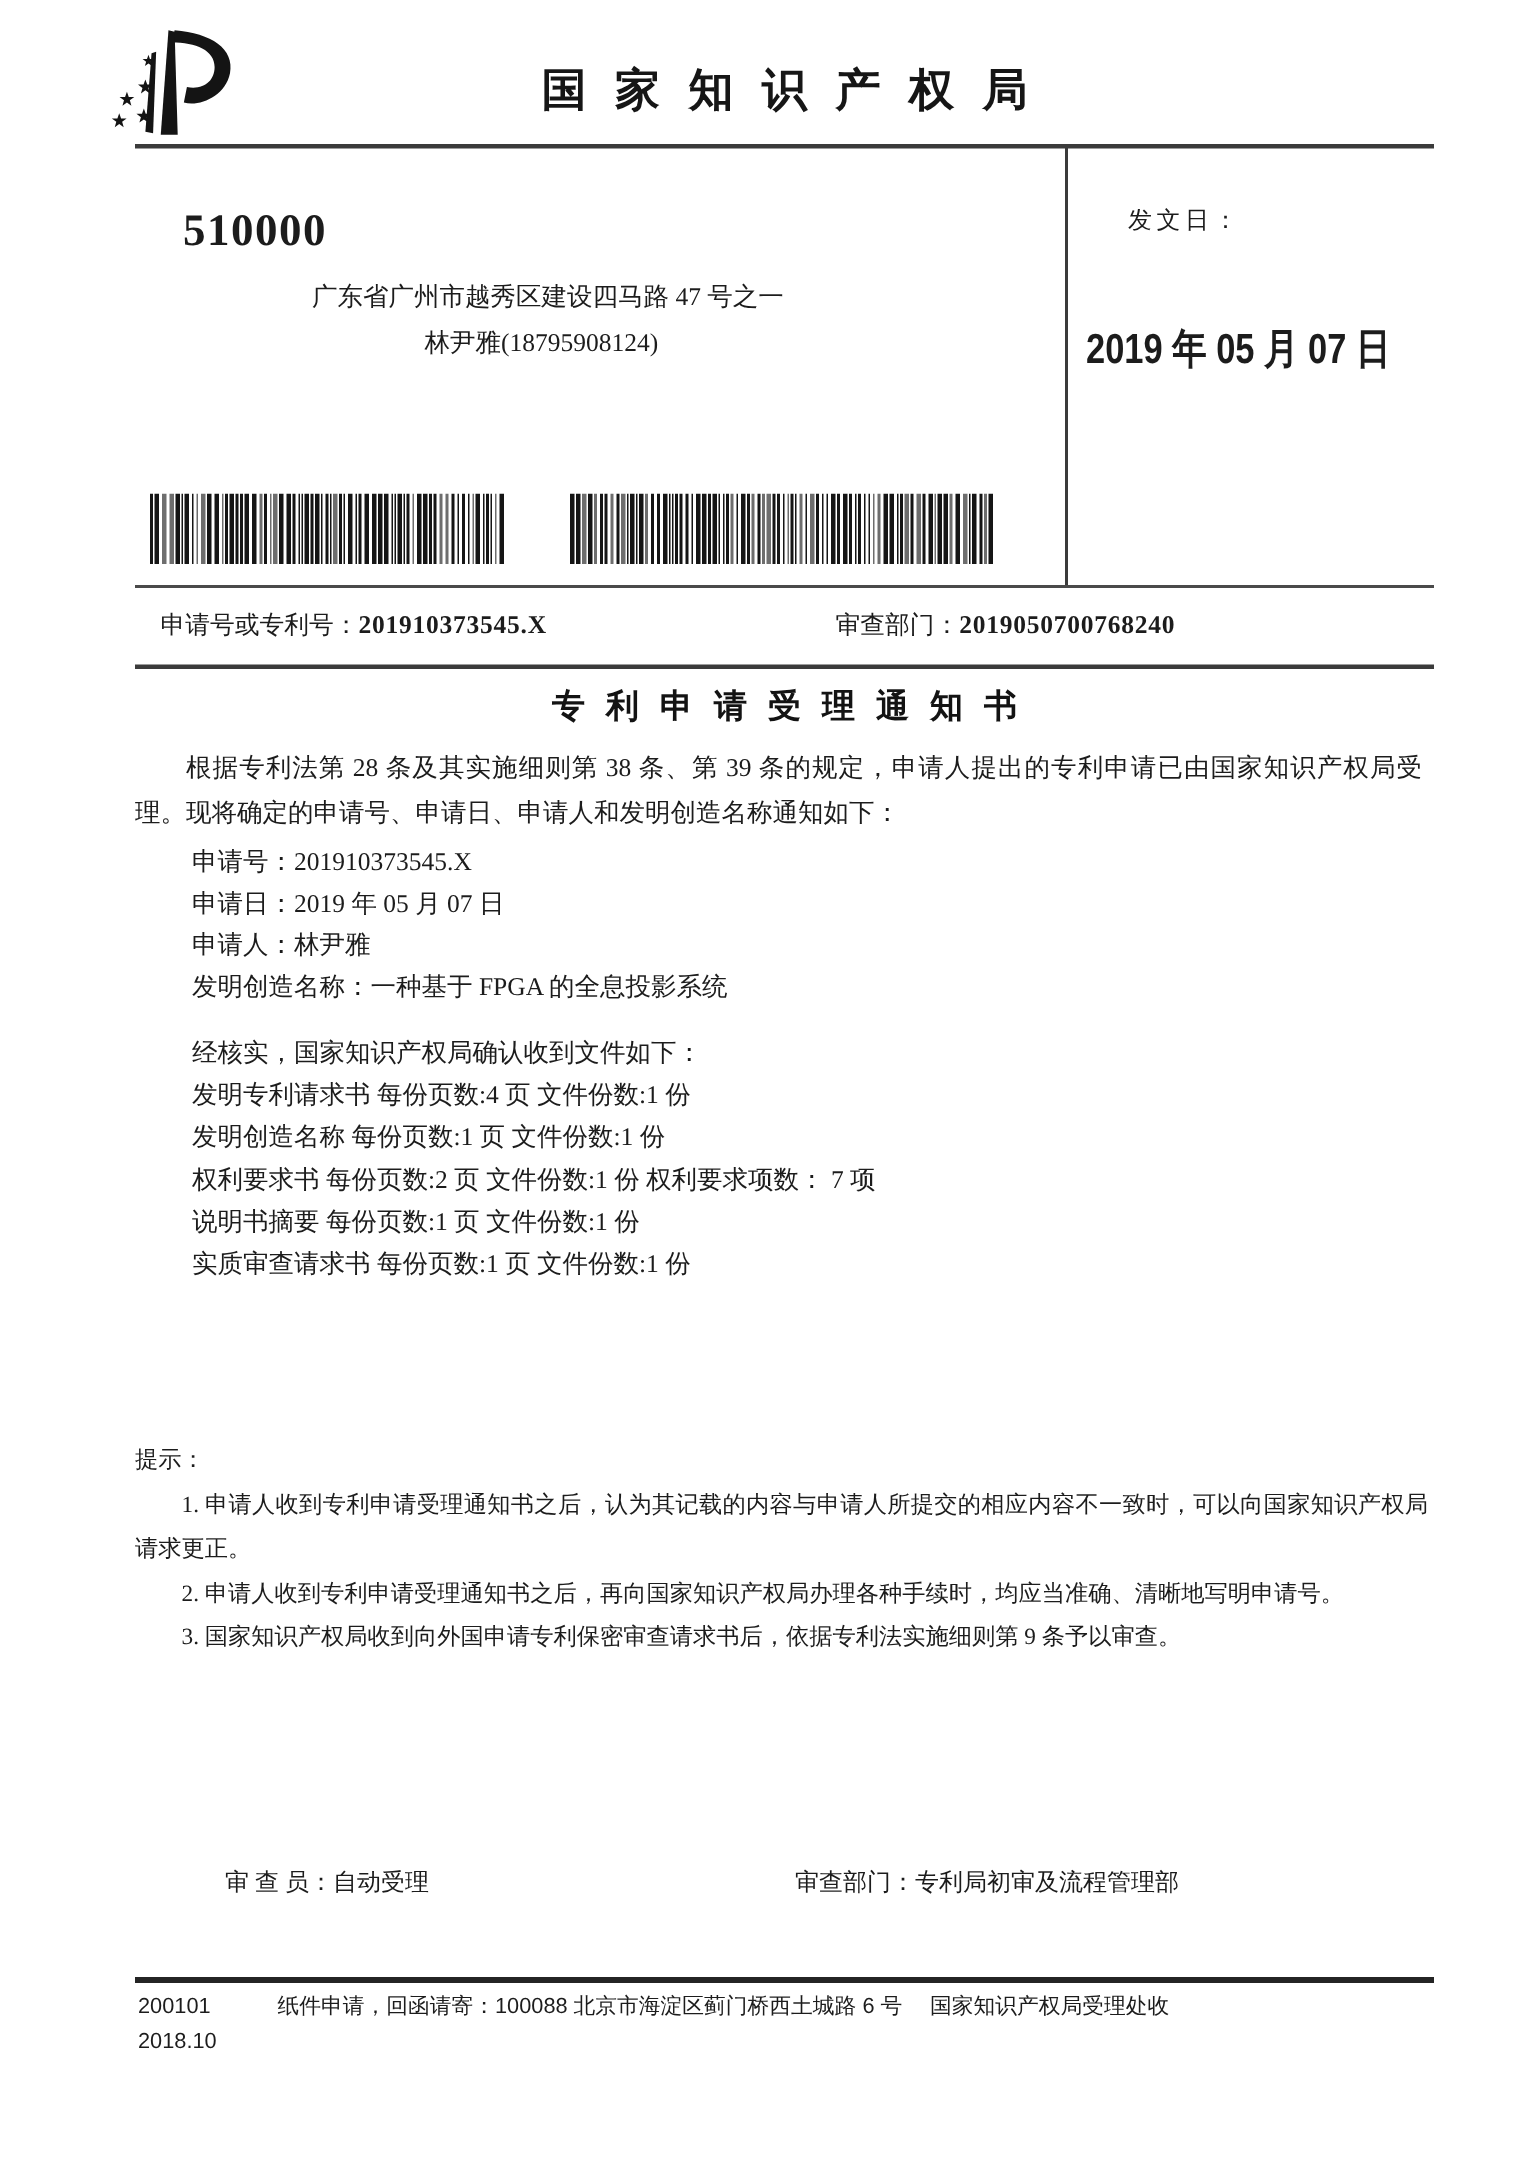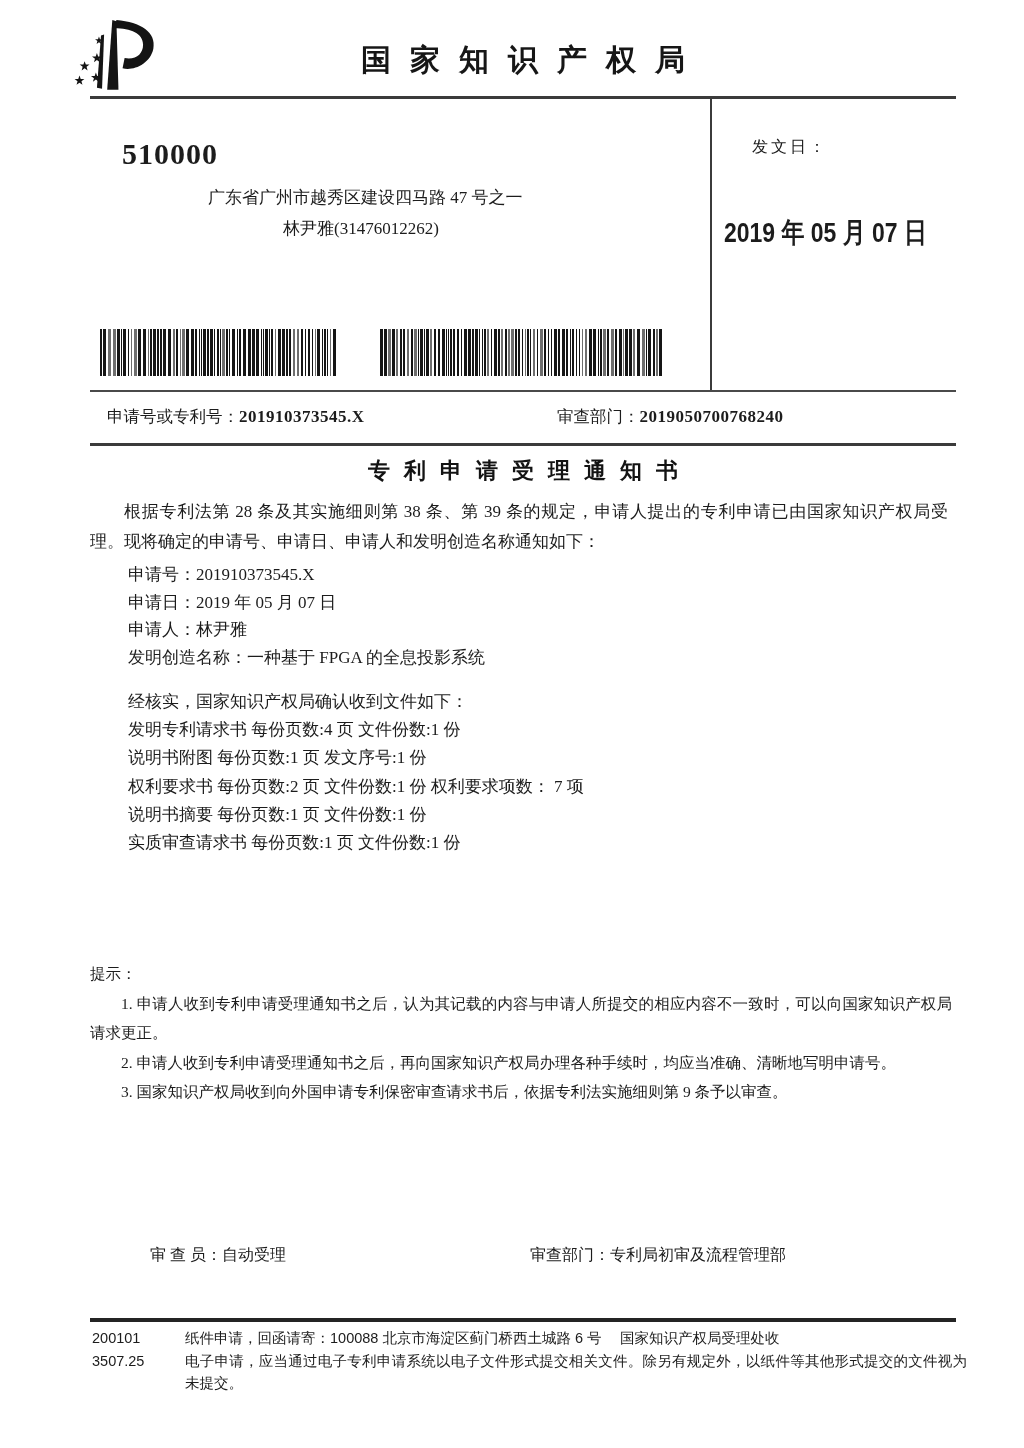--- a/index.html
+++ b/index.html
@@ -101,21 +101,21 @@
     </g>
   </svg>
 
   <div class="abs agency-title sans">国家知识产权局</div>
 
   <div class="abs rule hr-top"></div>
   <div class="abs rule v-divider"></div>
 
   <div class="abs postal-code">510000</div>
   <div class="abs mail-address">广东省广州市越秀区建设四马路 47 号之一</div>
-  <div class="abs mail-recipient">林尹雅(31476012262)</div>
+  <div class="abs mail-recipient">林尹雅(18795908124)</div>
 
   <div class="abs dispatch-label">发文日：</div>
   <div class="abs dispatch-date">2019 年 05 月 07 日</div>
 
   <div class="abs barcode barcode-1">
       <span style="width:2px;background:#151515"></span>
       <span style="width:1px"></span>
       <span style="width:3px;background:#151515"></span>
       <span style="width:2px"></span>
       <span style="width:3px;background:#6e6e6e"></span>
@@ -430,41 +430,40 @@
   <div class="abs fields">
     <div>申请号：201910373545.X</div>
     <div>申请日：2019 年 05 月 07 日</div>
     <div>申请人：林尹雅</div>
     <div>发明创造名称：一种基于 FPGA 的全息投影系统</div>
   </div>
 
   <div class="abs received">
     <div>经核实，国家知识产权局确认收到文件如下：</div>
     <div>发明专利请求书 每份页数:4 页  文件份数:1 份</div>
-    <div>说明书附图 每份页数:1 页  发文序号:1 份</div>
+    <div>发明创造名称 每份页数:1 页  文件份数:1 份</div>
     <div>权利要求书 每份页数:2 页  文件份数:1 份  权利要求项数：  7 项</div>
     <div>说明书摘要 每份页数:1 页  文件份数:1 份</div>
     <div>实质审查请求书 每份页数:1 页  文件份数:1 份</div>
   </div>
 
   <div class="abs tips">
     <div>提示：</div>
     <div class="tip">1. 申请人收到专利申请受理通知书之后，认为其记载的内容与申请人所提交的相应内容不一致时，可以向国家知识产权局请求更正。</div>
     <div class="tip">2. 申请人收到专利申请受理通知书之后，再向国家知识产权局办理各种手续时，均应当准确、清晰地写明申请号。</div>
     <div class="tip">3. 国家知识产权局收到向外国申请专利保密审查请求书后，依据专利法实施细则第 9 条予以审查。</div>
   </div>
 
   <div class="abs review-row">
     <span class="reviewer"><span>审 查 员：</span><span>自动受理</span></span>
     <span class="review-dept"><span>审查部门：</span><span>专利局初审及流程管理部</span></span>
   </div>
 
   <div class="abs hr-footer"></div>
   <div class="abs footer-codes sans">
     <div>200101</div>
-    <div>3507.25</div>
+    <div>2018.10</div>
   </div>
   <div class="abs footer-text sans">
     <div>纸件申请，回函请寄：100088  北京市海淀区蓟门桥西土城路 6 号　 国家知识产权局受理处收</div>
-    <div>电子申请，应当通过电子专利申请系统以电子文件形式提交相关文件。除另有规定外，以纸件等其他形式提交的文件视为未提交。</div>
   </div>
 
 </div>
 
 </body></html>

